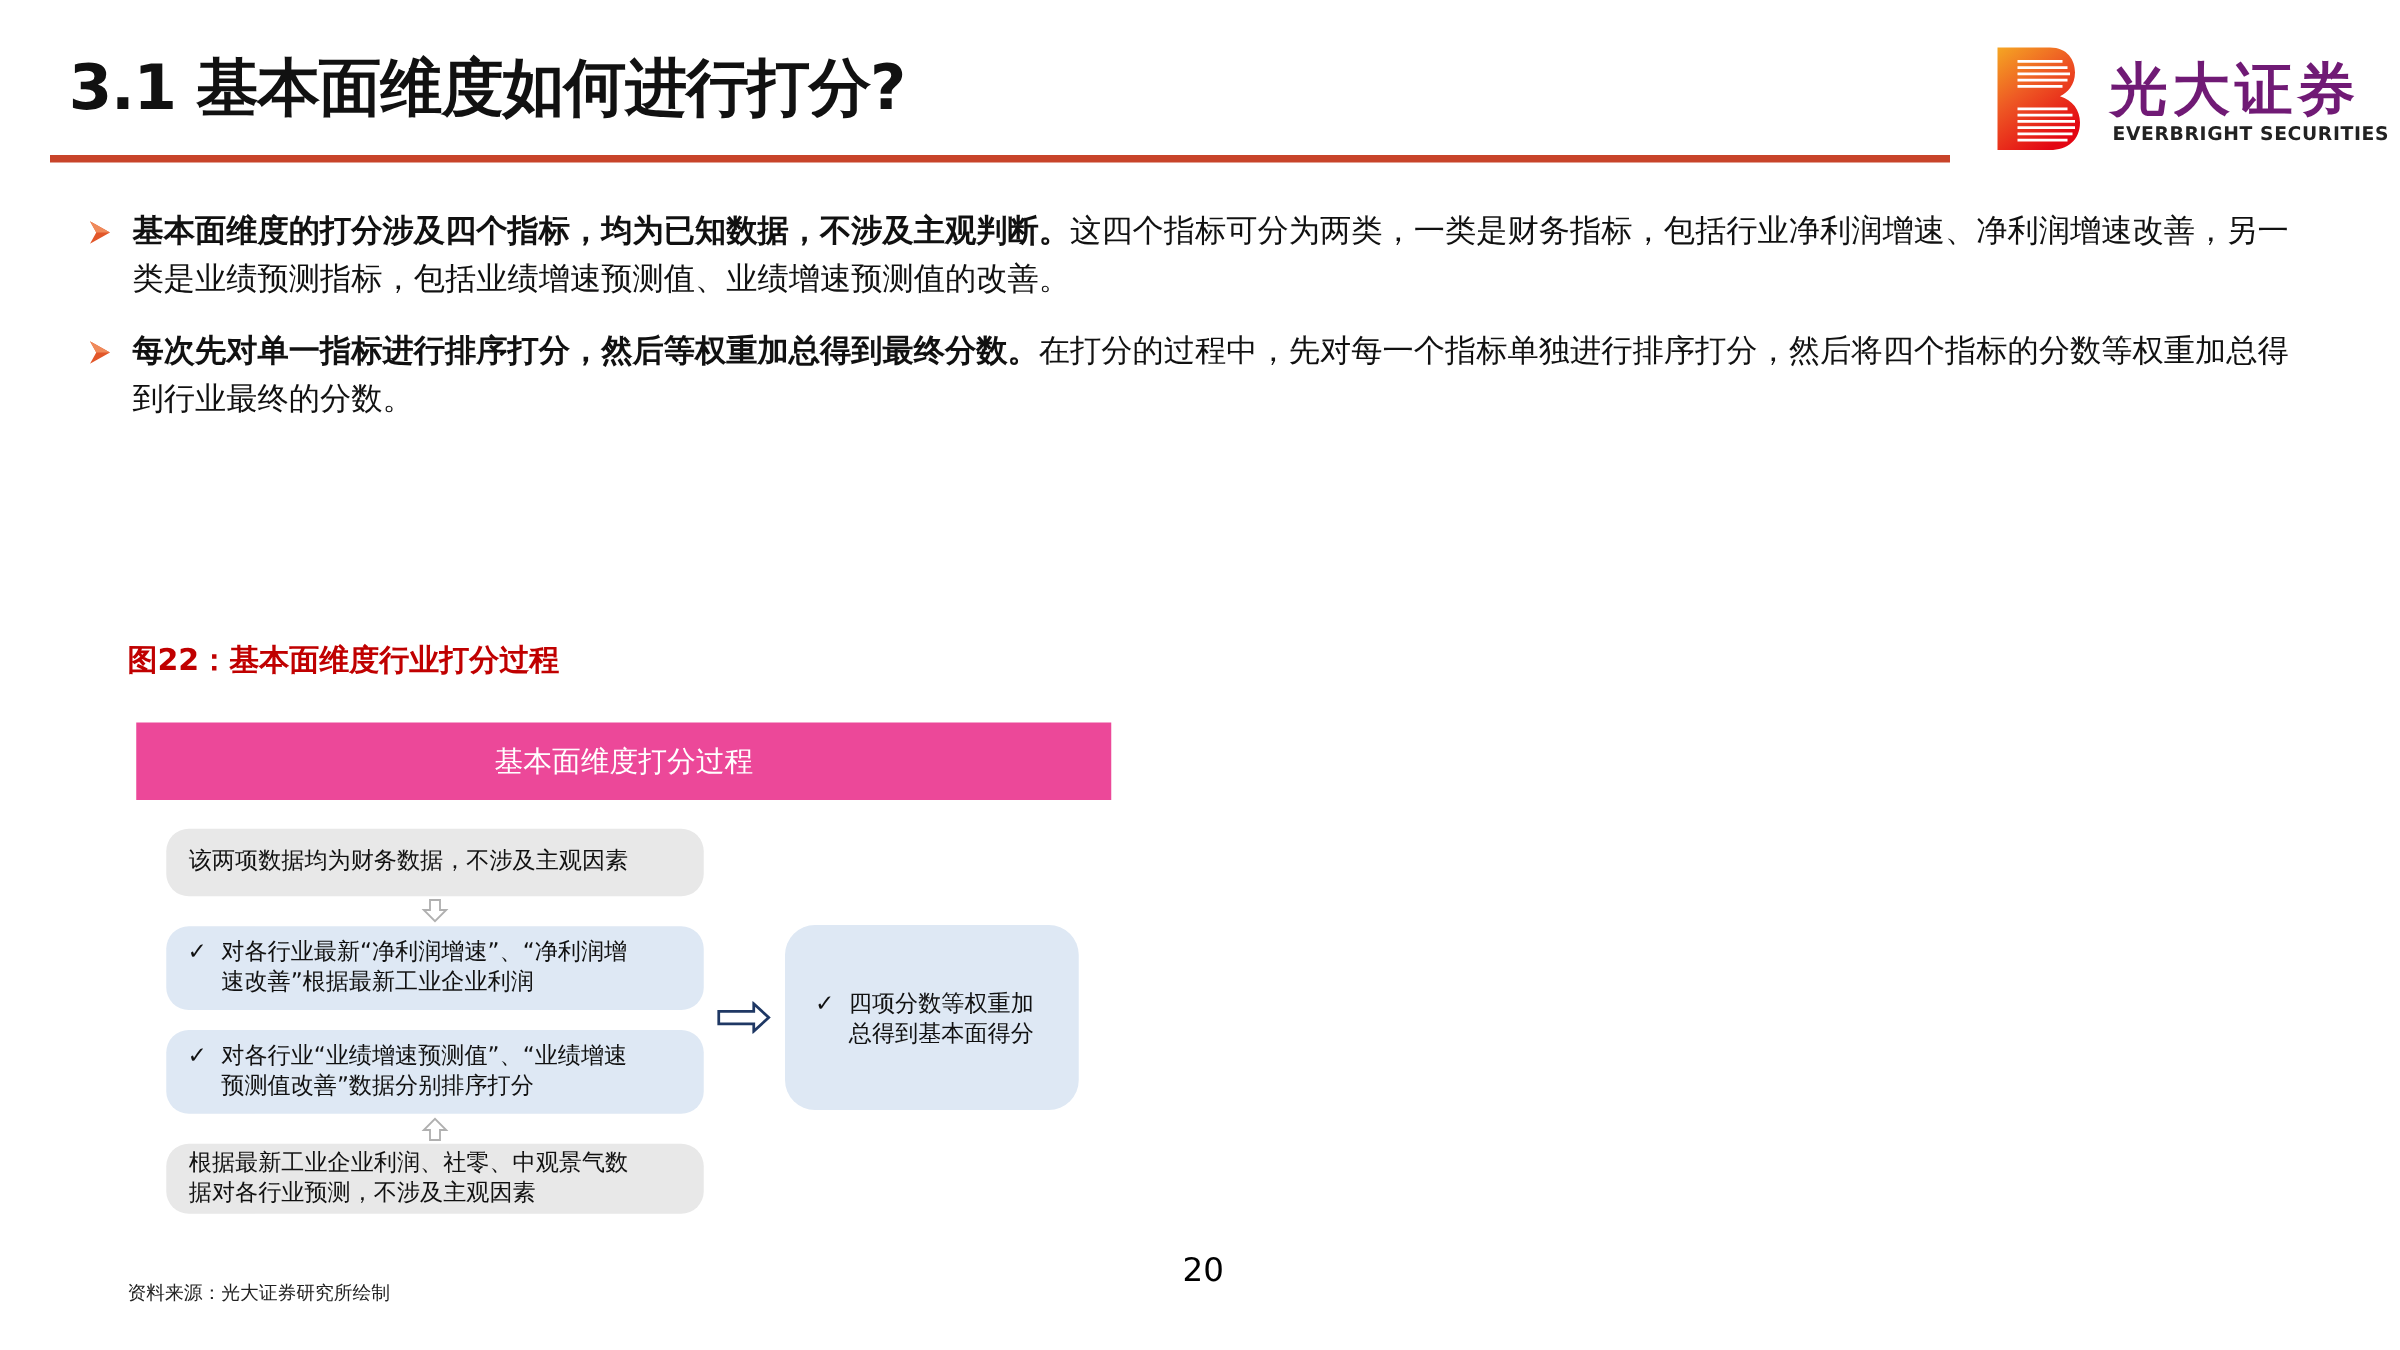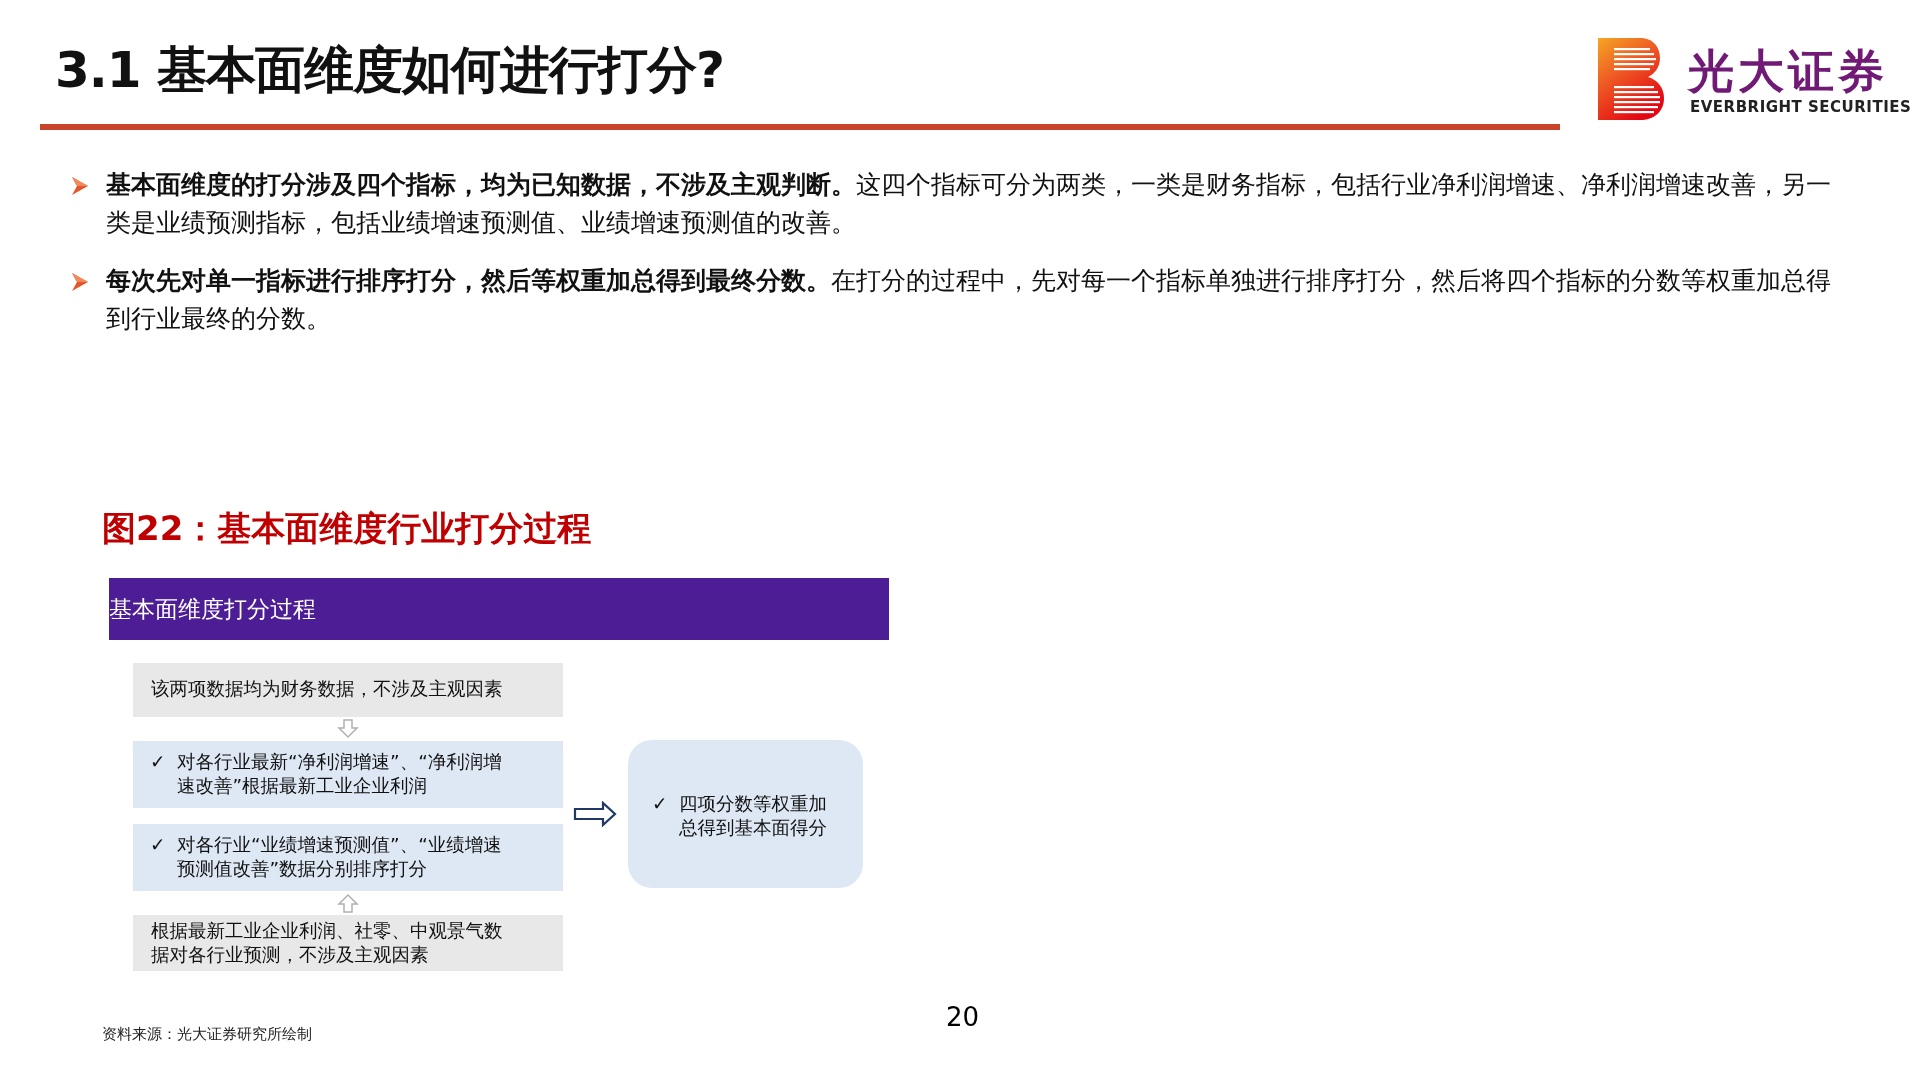--- a/index.html
+++ b/index.html
@@ -20,29 +20,29 @@
     .logo-text-en {
       left: 1690px; top: 98px; font-size: 15px; font-weight: bold; letter-spacing: 0.5px;
       color: #222; white-space: nowrap; line-height: 18px;
     }
     .bullets { left: 70px; top: 166px; width: 1780px; }
     .bullet { position: relative; padding-left: 36px; margin-bottom: 20px; }
     .bullet-arrow { position: absolute; left: 0; top: 9px; width: 20px; height: 22px; }
     .bullet-text { font-size: 25px; line-height: 38px; color: #111; }
     .bullet-text b { font-weight: bold; }
     .fig-caption {
-      left: 102px; top: 508px; font-size: 34px; font-weight: bold; color: #C00000;
+      left: 102px; top: 508px; font-size: 24px; font-weight: bold; color: #C00000;
       white-space: nowrap; line-height: 40px;
     }
     .fig-header {
-      left: 109px; top: 578px; width: 780px; height: 62px; background: #4c1d95; color: #fff;
-      font-size: 23px; display: flex; align-items: center; justify-content: flex-start;
+      left: 109px; top: 578px; width: 780px; height: 62px; background: #ec4899; color: #fff;
+      font-size: 23px; display: flex; align-items: center; justify-content: center;
     }
     .box {
-      position: absolute; border-radius: 0; box-sizing: border-box;
+      position: absolute; border-radius: 18px; box-sizing: border-box;
       font-size: 18.5px; line-height: 24px; color: #111;
     }
     .box.gray { background: #E8E8E8; }
     .box.blue { background: #DEE8F4; }
     .box .check { position: absolute; left: 17px; }
     .down-arrow, .up-arrow { position: absolute; width: 22px; height: 20px; }
     .right-arrow { position: absolute; }
     .source {
       left: 102px; top: 1024px; font-size: 15px; color: #222; white-space: nowrap; line-height: 20px;
     }

